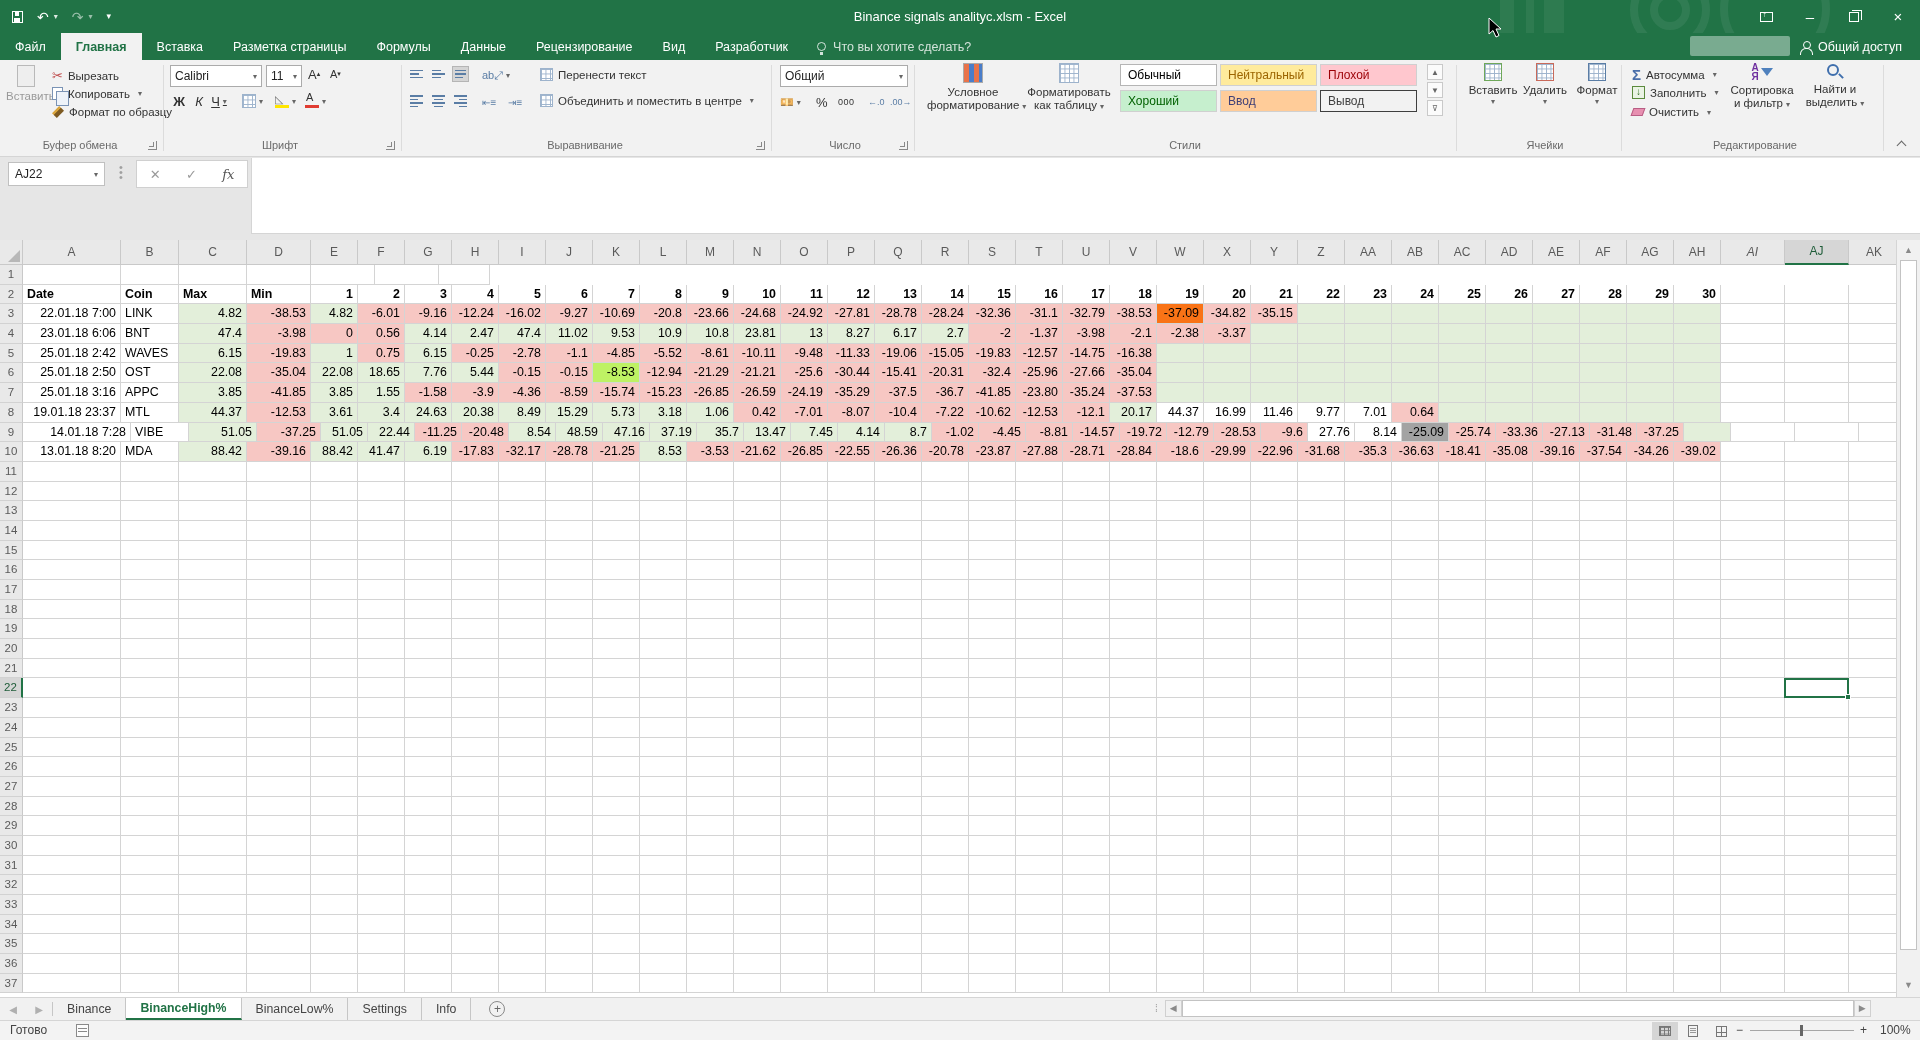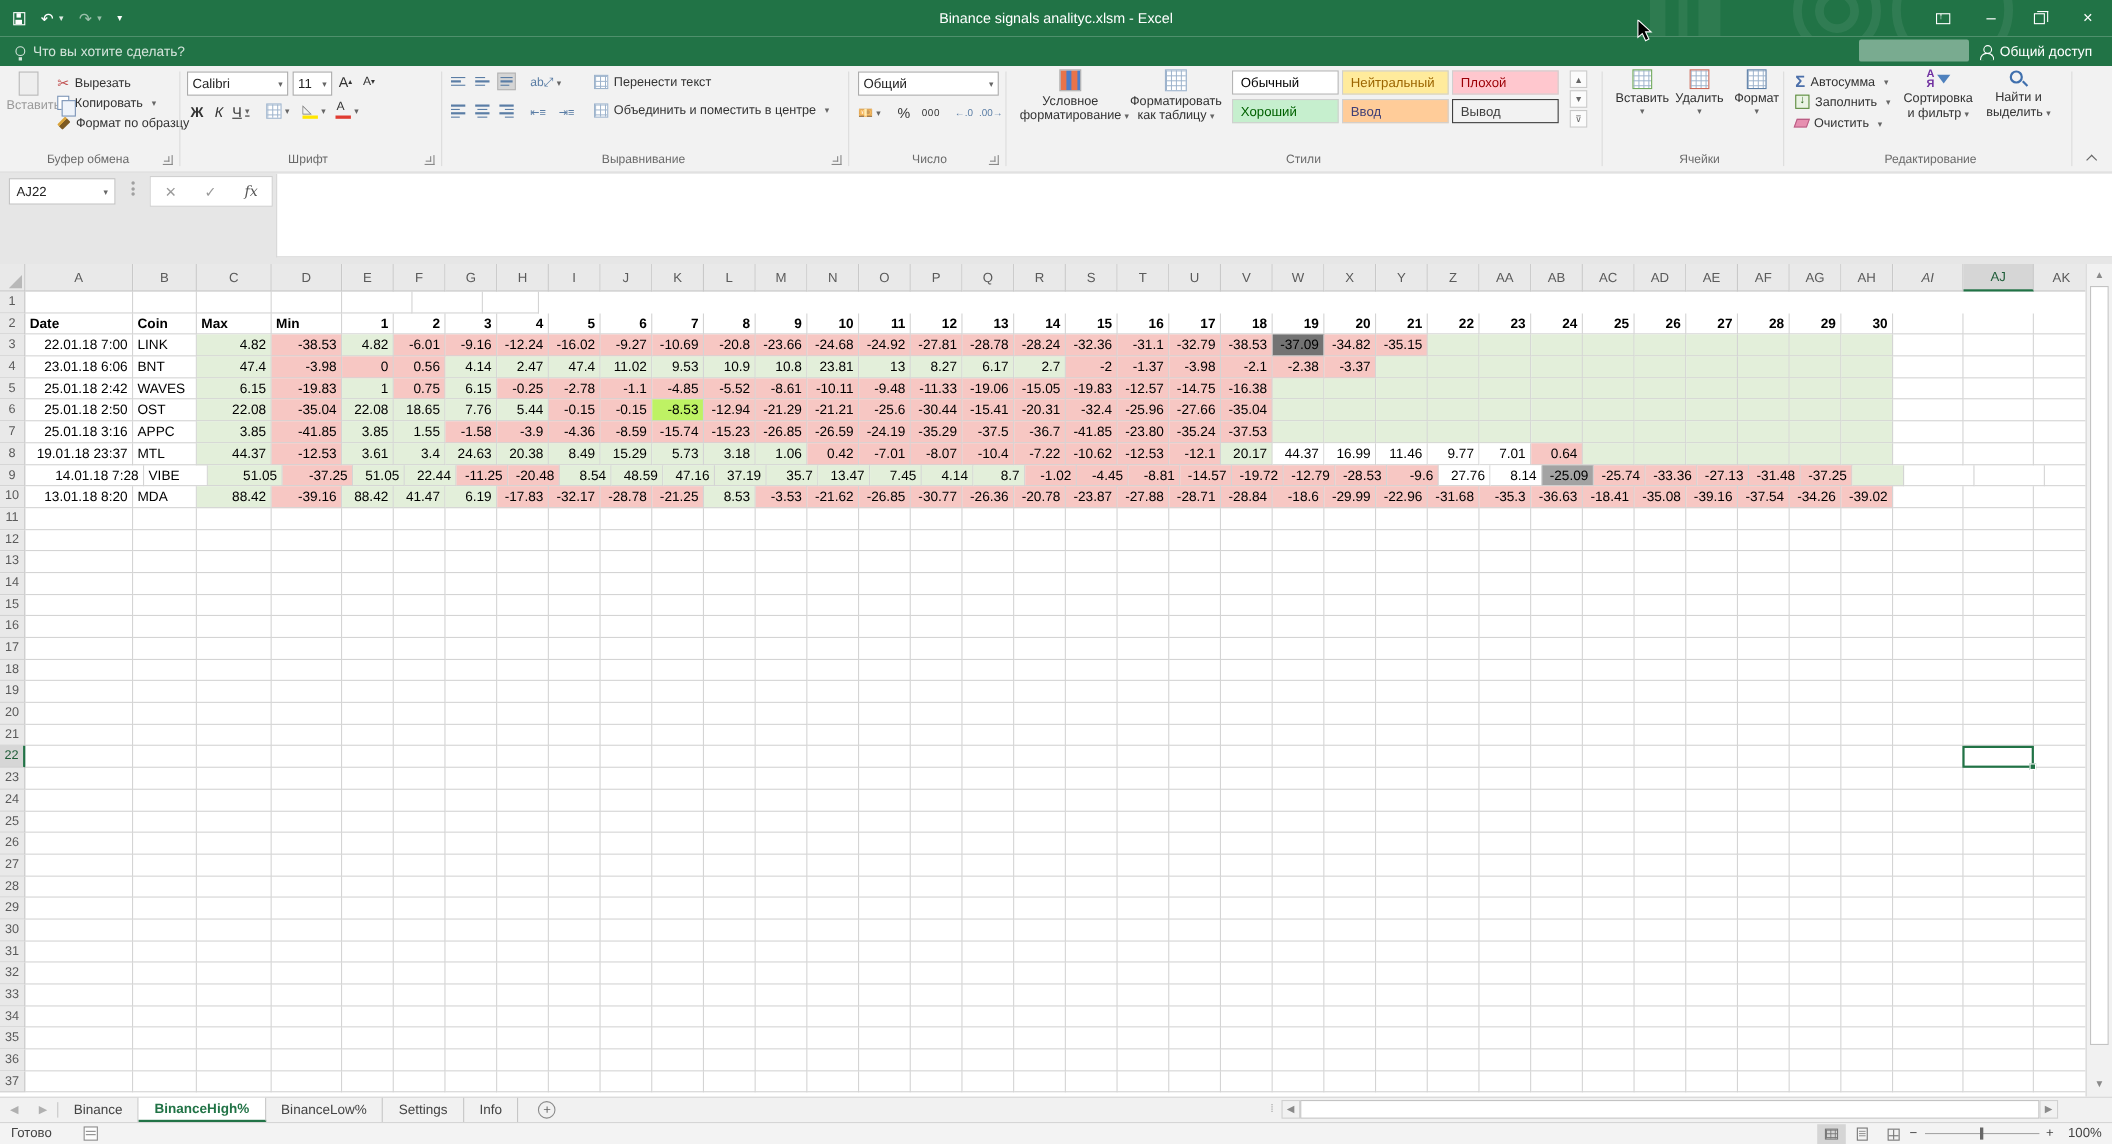--- a/index.html
+++ b/index.html
@@ -182,20 +182,31 @@
         </div>
       <div class="winbtn">–</div>
       <div class="winbtn">
           <span class="restore"></span>
         </div>
       <div class="winbtn">×</div>
     </div>
   </div>
 
   <div class="abs tabrow">
+    <div id="rtabs" style="display:flex;">
+        <div class="rtab">Файл</div>
+        <div class="rtab active">Главная</div>
+        <div class="rtab">Вставка</div>
+        <div class="rtab">Разметка страницы</div>
+        <div class="rtab">Формулы</div>
+        <div class="rtab">Данные</div>
+        <div class="rtab">Рецензирование</div>
+        <div class="rtab">Вид</div>
+        <div class="rtab">Разработчик</div>
+      </div>
     <div class="tellme">
       <span class="bulb"></span>
       <span>Что вы хотите сделать?</span>
     </div>
   </div>
   <div class="account-pill"></div>
   <div class="share">
     <span class="person"></span>
     <span>Общий доступ</span>
   </div>
@@ -521,21 +532,21 @@
           <div class="c" style="width: 47px; background: rgb(247, 199, 195);">-23.66</div>
           <div class="c" style="width: 47px; background: rgb(247, 199, 195);">-24.68</div>
           <div class="c" style="width: 47px; background: rgb(247, 199, 195);">-24.92</div>
           <div class="c" style="width: 47px; background: rgb(247, 199, 195);">-27.81</div>
           <div class="c" style="width: 47px; background: rgb(247, 199, 195);">-28.78</div>
           <div class="c" style="width: 47px; background: rgb(247, 199, 195);">-28.24</div>
           <div class="c" style="width: 47px; background: rgb(247, 199, 195);">-32.36</div>
           <div class="c" style="width: 47px; background: rgb(247, 199, 195);">-31.1</div>
           <div class="c" style="width: 47px; background: rgb(247, 199, 195);">-32.79</div>
           <div class="c" style="width: 47px; background: rgb(247, 199, 195);">-38.53</div>
-          <div class="c" style="width: 47px; background: #737373;">-37.09</div>
+          <div class="c" style="width: 47px; background: #f97316;">-37.09</div>
           <div class="c" style="width: 47px; background: rgb(247, 199, 195);">-34.82</div>
           <div class="c" style="width: 47px; background: rgb(247, 199, 195);">-35.15</div>
           <div class="c" style="width: 47px; background: rgb(227, 239, 218);"></div>
           <div class="c" style="width: 47px; background: rgb(227, 239, 218);"></div>
           <div class="c" style="width: 47px; background: rgb(227, 239, 218);"></div>
           <div class="c" style="width: 47px; background: rgb(227, 239, 218);"></div>
           <div class="c" style="width: 47px; background: rgb(227, 239, 218);"></div>
           <div class="c" style="width: 47px; background: rgb(227, 239, 218);"></div>
           <div class="c" style="width: 47px; background: rgb(227, 239, 218);"></div>
           <div class="c" style="width: 47px; background: rgb(227, 239, 218);"></div>
@@ -794,21 +805,21 @@
           <div class="c" style="width: 47px; background: rgb(227, 239, 218);">41.47</div>
           <div class="c" style="width: 47px; background: rgb(227, 239, 218);">6.19</div>
           <div class="c" style="width: 47px; background: rgb(247, 199, 195);">-17.83</div>
           <div class="c" style="width: 47px; background: rgb(247, 199, 195);">-32.17</div>
           <div class="c" style="width: 47px; background: rgb(247, 199, 195);">-28.78</div>
           <div class="c" style="width: 47px; background: rgb(247, 199, 195);">-21.25</div>
           <div class="c" style="width: 47px; background: rgb(227, 239, 218);">8.53</div>
           <div class="c" style="width: 47px; background: rgb(247, 199, 195);">-3.53</div>
           <div class="c" style="width: 47px; background: rgb(247, 199, 195);">-21.62</div>
           <div class="c" style="width: 47px; background: rgb(247, 199, 195);">-26.85</div>
-          <div class="c" style="width: 47px; background: rgb(247, 199, 195);">-30.77</div>
+          <div class="c" style="width: 47px; background: rgb(247, 199, 195);">-22.55</div>
           <div class="c" style="width: 47px; background: rgb(247, 199, 195);">-26.36</div>
           <div class="c" style="width: 47px; background: rgb(247, 199, 195);">-20.78</div>
           <div class="c" style="width: 47px; background: rgb(247, 199, 195);">-23.87</div>
           <div class="c" style="width: 47px; background: rgb(247, 199, 195);">-27.88</div>
           <div class="c" style="width: 47px; background: rgb(247, 199, 195);">-28.71</div>
           <div class="c" style="width: 47px; background: rgb(247, 199, 195);">-28.84</div>
           <div class="c" style="width: 47px; background: rgb(247, 199, 195);">-18.6</div>
           <div class="c" style="width: 47px; background: rgb(247, 199, 195);">-29.99</div>
           <div class="c" style="width: 47px; background: rgb(247, 199, 195);">-22.96</div>
           <div class="c" style="width: 47px; background: rgb(247, 199, 195);">-31.68</div>

